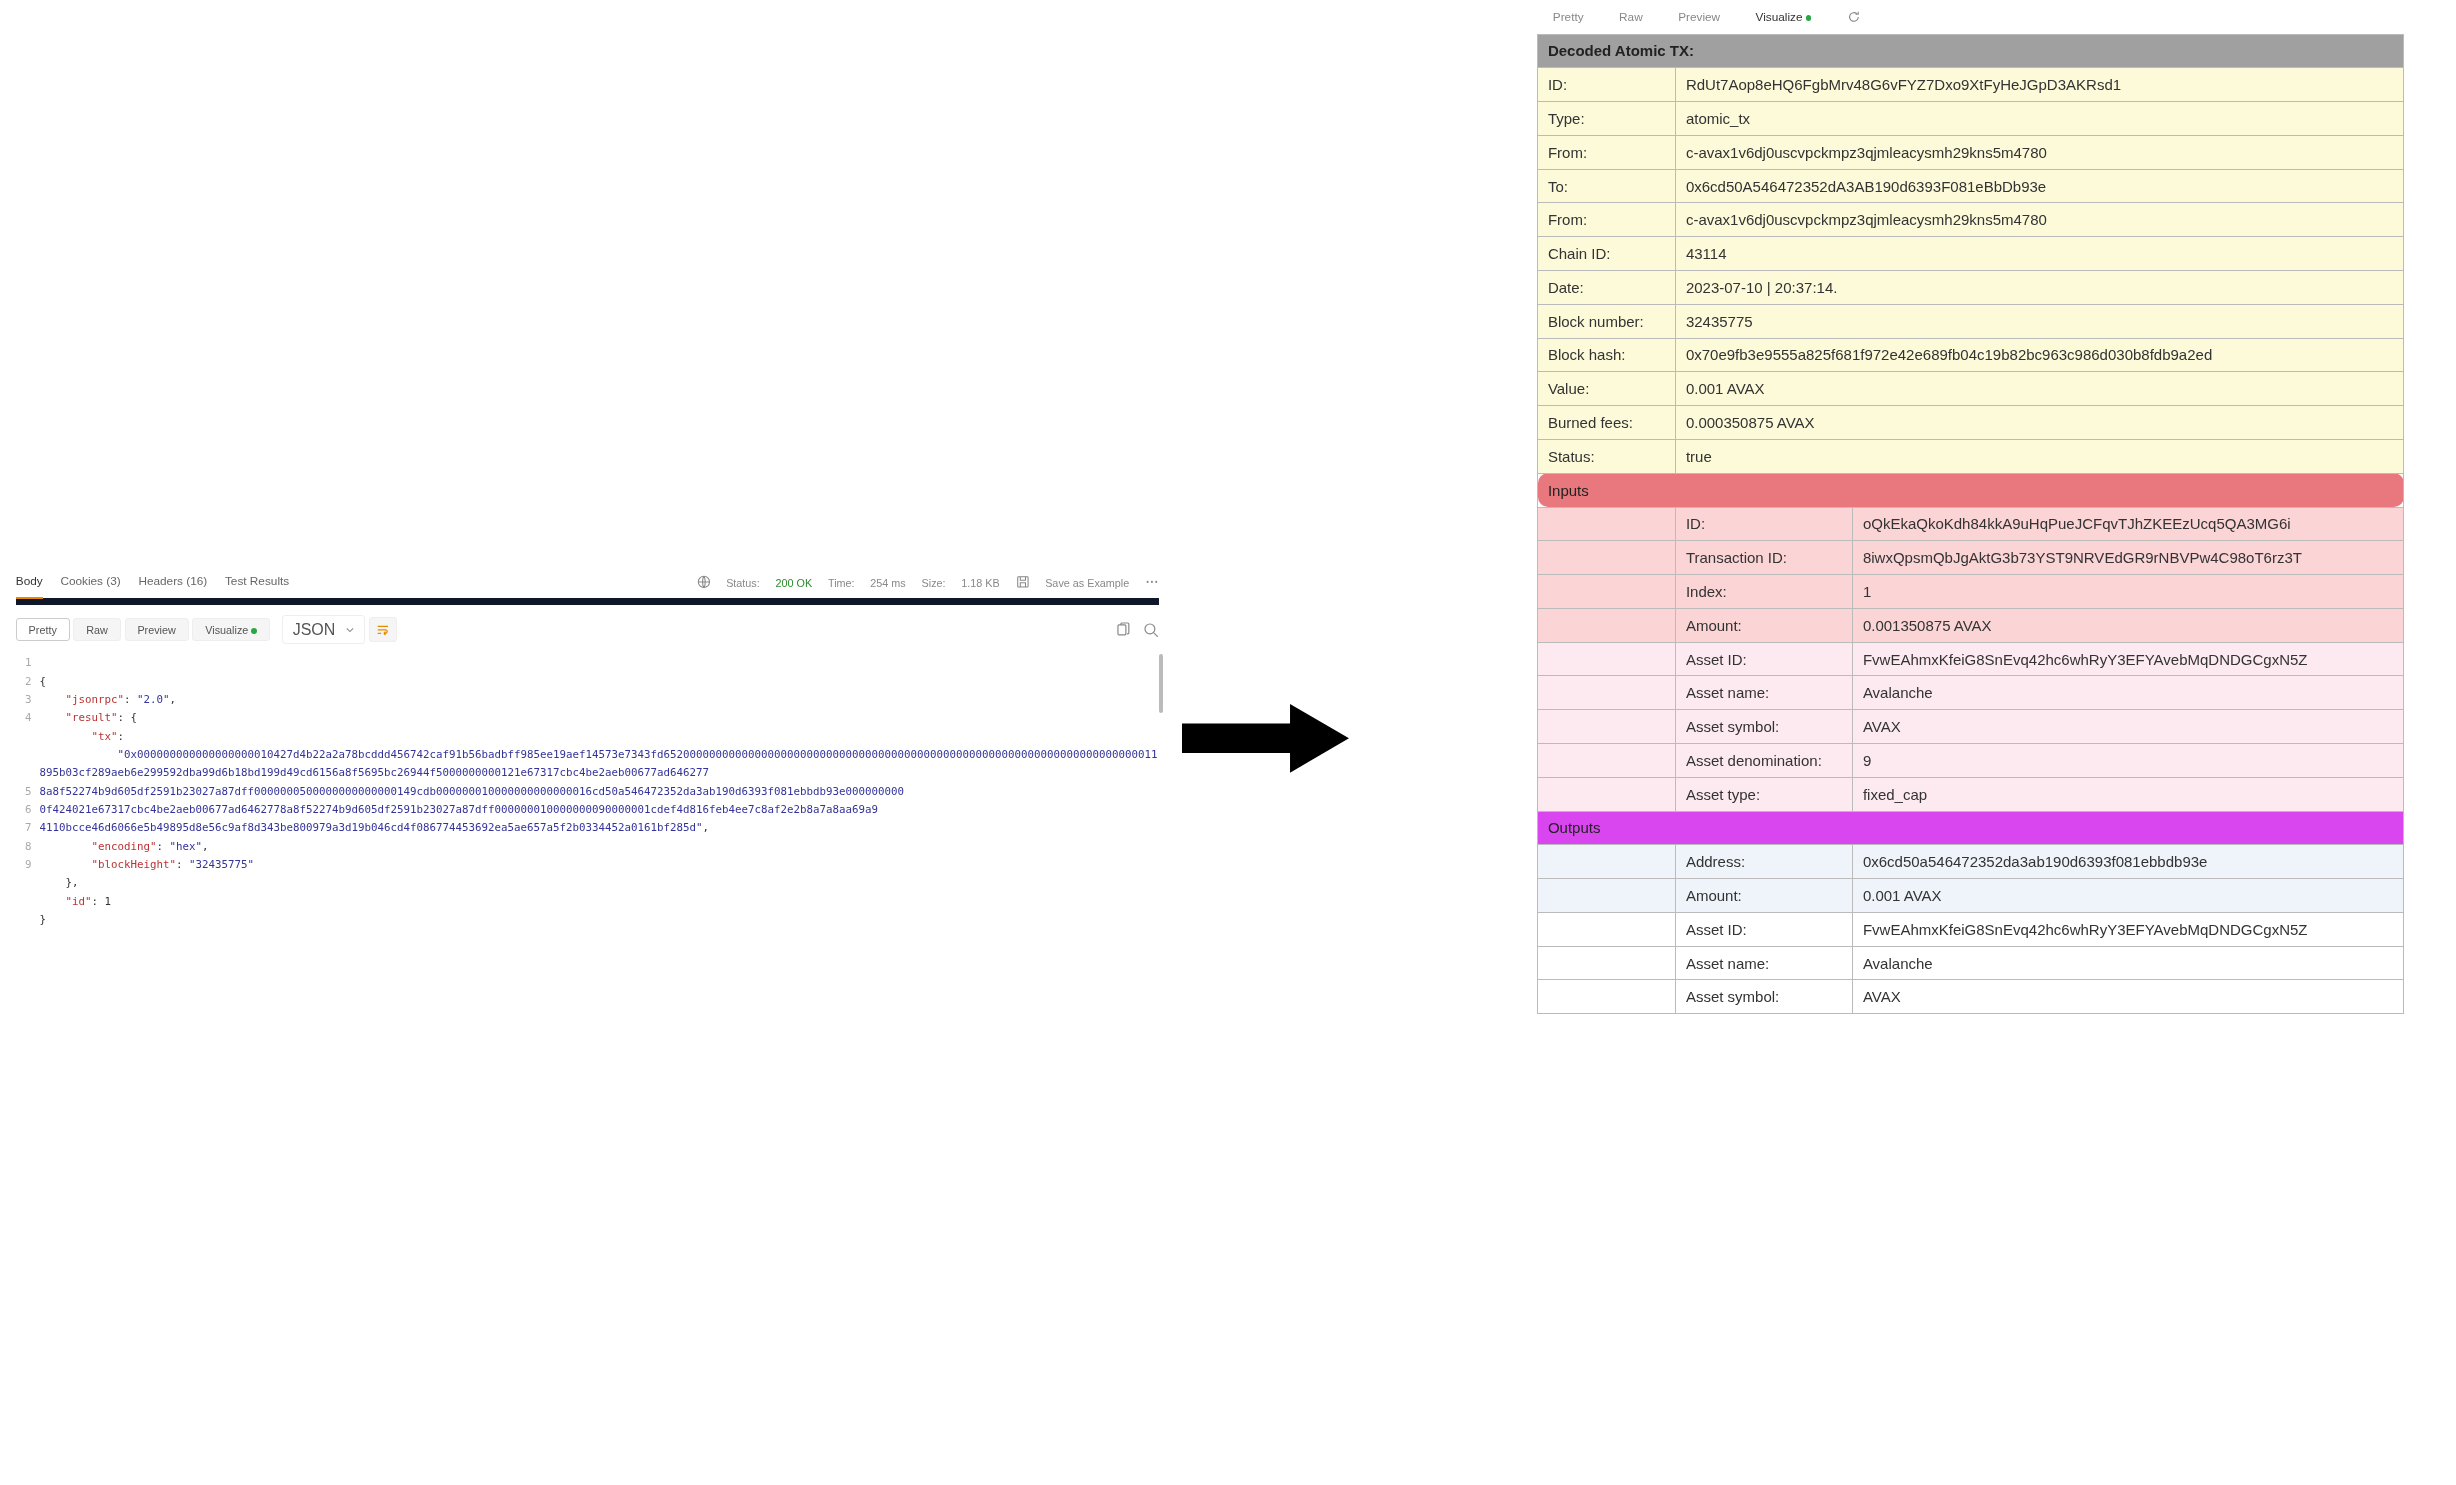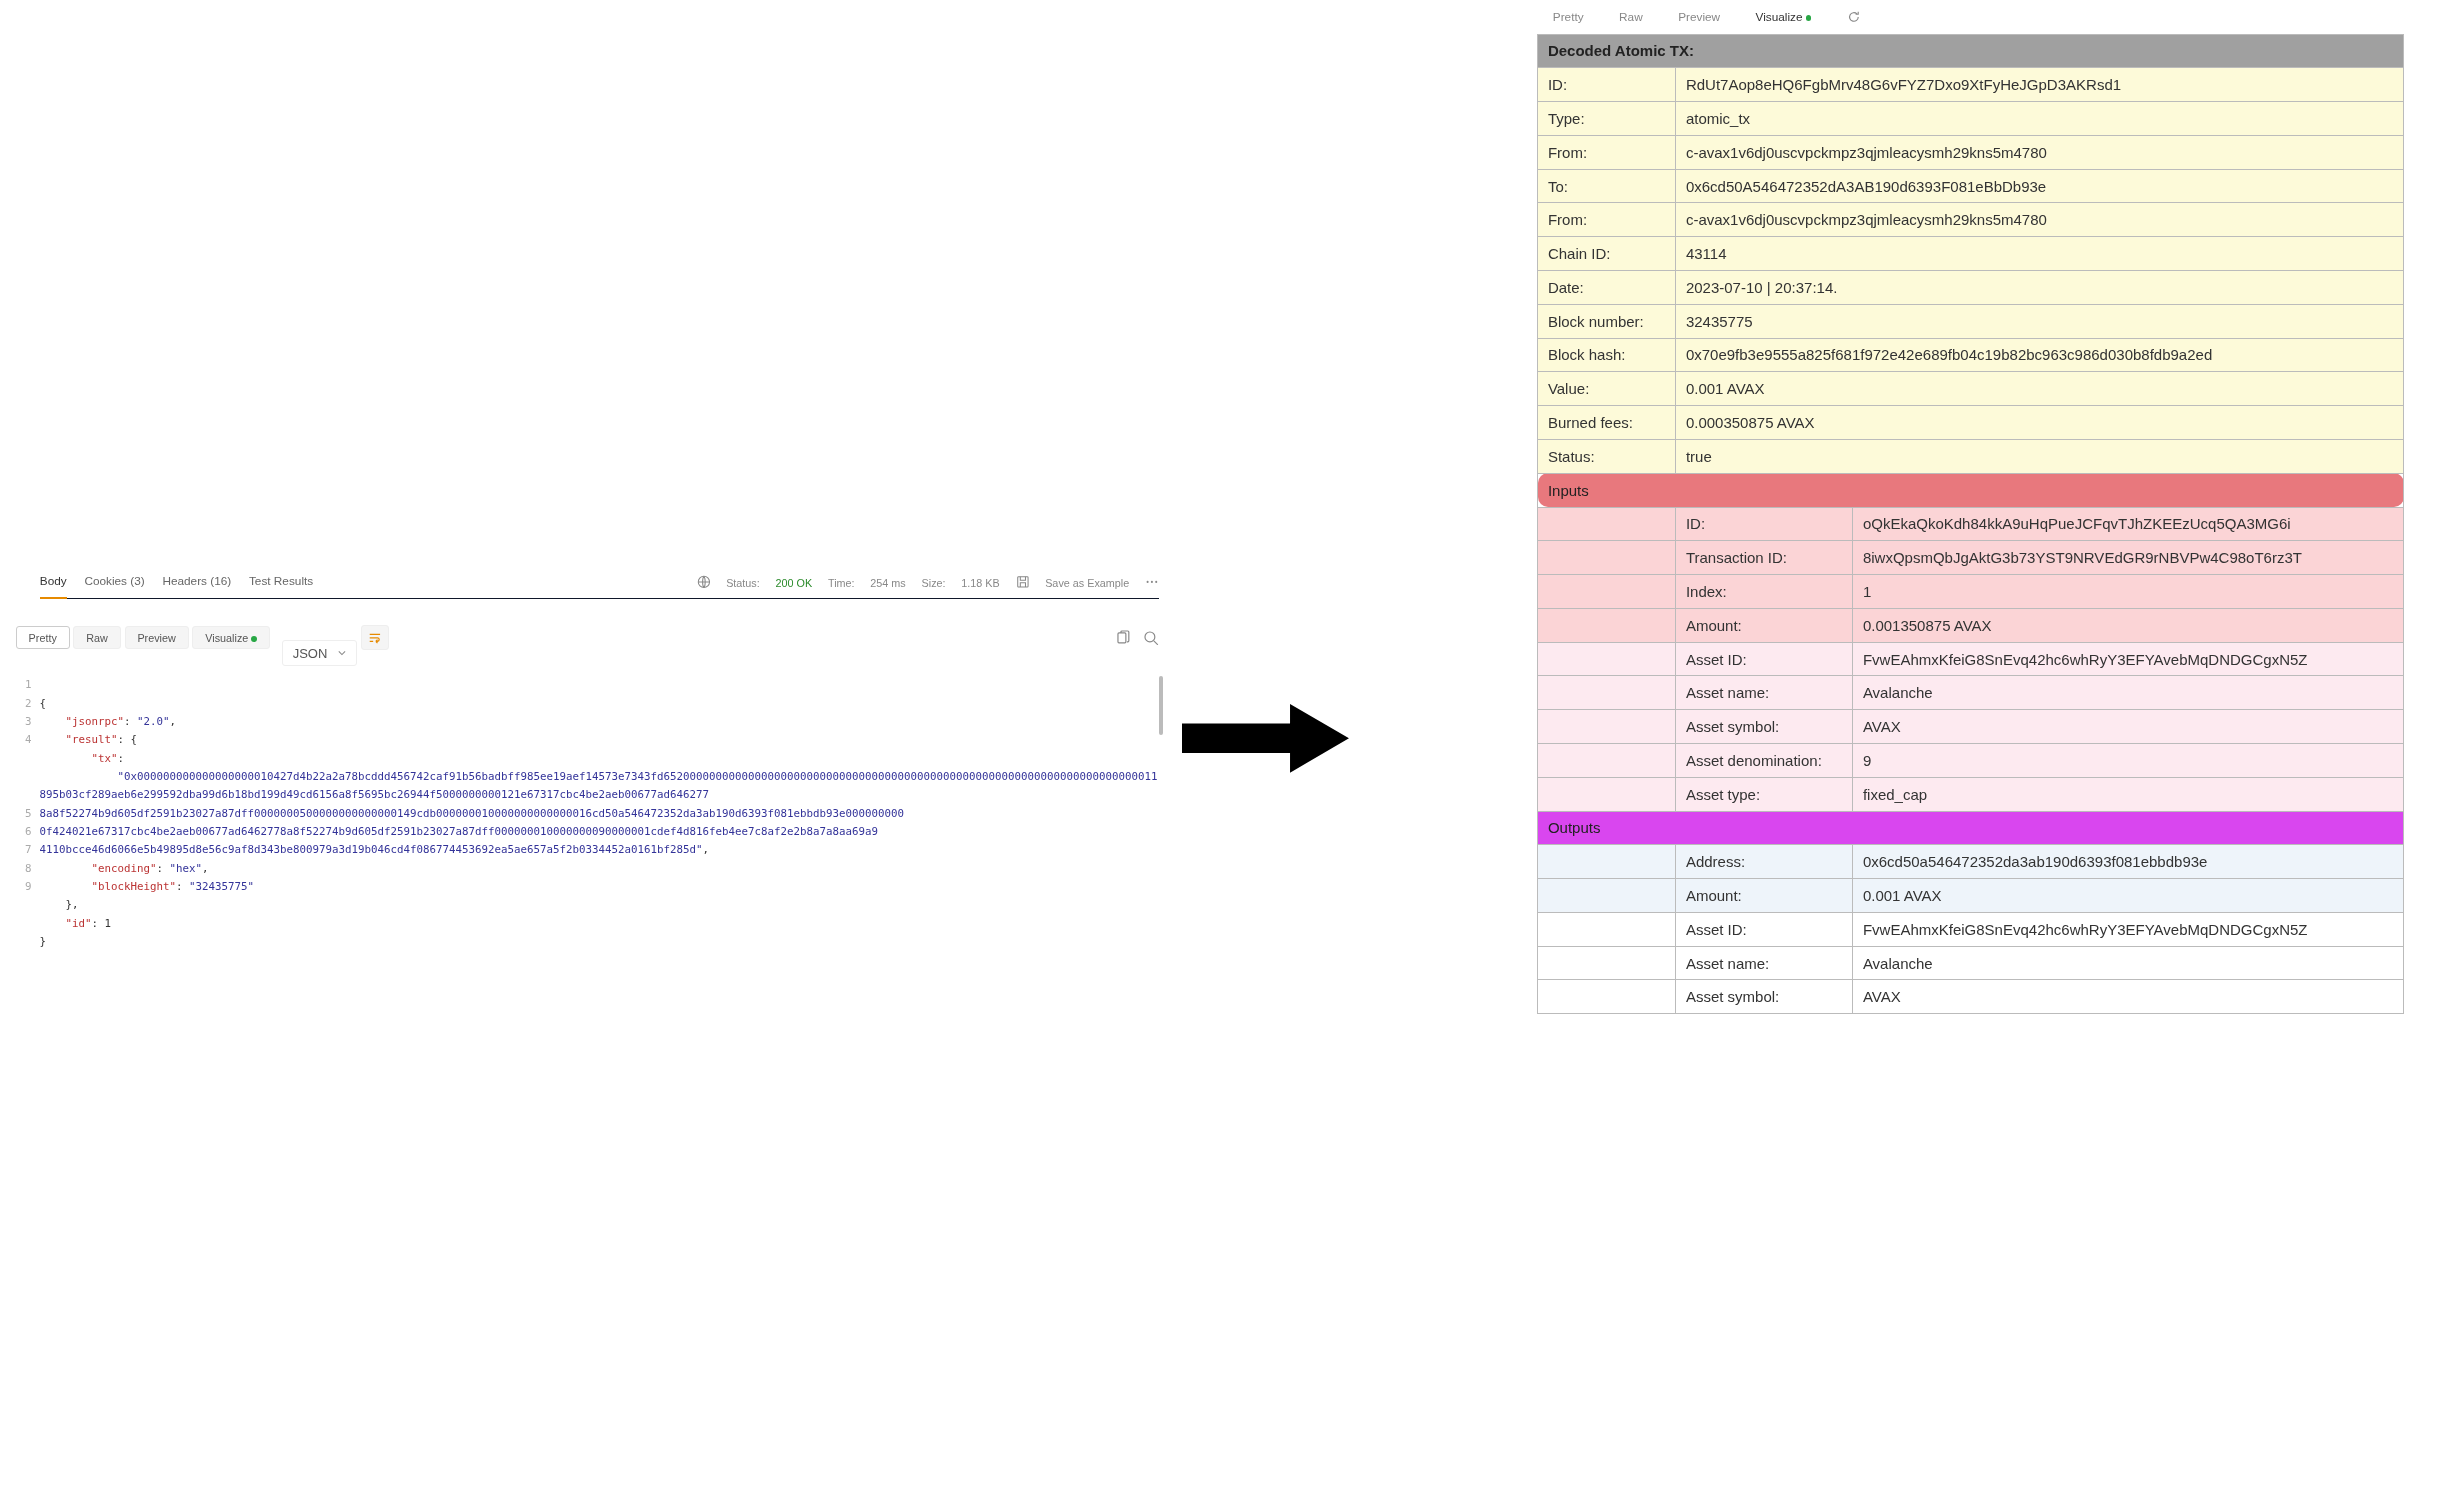--- a/index.html
+++ b/index.html
@@ -1,29 +1,29 @@
 <!DOCTYPE html>
 <html><head>
 <meta charset="utf-8">
 <style>
 * { box-sizing: border-box; margin: 0; padding: 0; }
 body { font-family: -apple-system, BlinkMacSystemFont, "Segoe UI", Arial, sans-serif; font-size: 11.8px; color: #333; background: #fff; width: 2457px; height: 1485px; position: relative; }
 
 
 .left-panel { position: absolute; top: 574px; left: 15.8px; width: 1143px; }
-.tabs-row { display: flex; align-items: center; gap: 30px; border-bottom: 1px solid #0f172a; padding-bottom: 5.9px; margin-left: 24px; }
+.tabs-row { display: flex; align-items: center; gap: 30px; border-bottom: 7px solid #0f172a; padding-bottom: 5.9px; }
 .tabs-left { display: flex; gap: 17.7px; }
 .tab { color: #666; cursor: pointer; font-size: 11.8px; padding-bottom: 3.9px; }
 .tab.active { color: #333; font-weight: 500; border-bottom: 2px solid #e68a00; margin-bottom: -6.9px; }
 .tabs-right { margin-left: auto; display: flex; align-items: center; gap: 15.8px; color: #888; font-size: 10.8px; }
 .tabs-right .icon { width: 13.8px; height: 13.8px; display: inline-block; }
 .sub-tabs { display: flex; align-items: center; gap: 3.9px; margin-top: 9.9px; }
 .sub-tab { padding: 4.9px 11.8px; font-size: 10.8px; color: #555; background: #f5f5f5; border: 1px solid #eee; border-radius: 3px; cursor: pointer; }
 .sub-tab.active { background: #fff; border: 1px solid #ccc; }
-.dd { padding: 4.9px 9.9px; font-size: 13px; color: #555; border: 1px solid #eee; border-radius: 3px; display: flex; align-items: center; gap: 11px; margin-left: 7.9px; margin-top: 31px; }
+.dd { padding: 4.9px 9.9px; font-size: 16px; color: #555; border: 1px solid #eee; border-radius: 3px; display: flex; align-items: center; gap: 11px; margin-left: 7.9px; }
 .sub-right { margin-left: auto; display: flex; gap: 11.8px; }
 .icon-btn { width: 15.8px; height: 15.8px; color: #888; }
 
 .code-area { display: flex; margin-top: 9.9px; font-family: "Menlo", "Consolas", monospace; font-size: 10.8px; line-height: 1.7; position: relative; }
 .gutter { width: 23.6px; text-align: right; color: #aaa; padding-right: 7.9px; }
 .code { flex: 1; white-space: pre-wrap; word-break: break-all; }
 .code .key { color: #b33; }
 .code .str { color: #339; }
 .code .pun { color: #333; }
 .scroll-ind { position: absolute; right: -3.9px; top: 0; width: 3.9px; height: 59px; background: #bbb; border-radius: 2px; }

